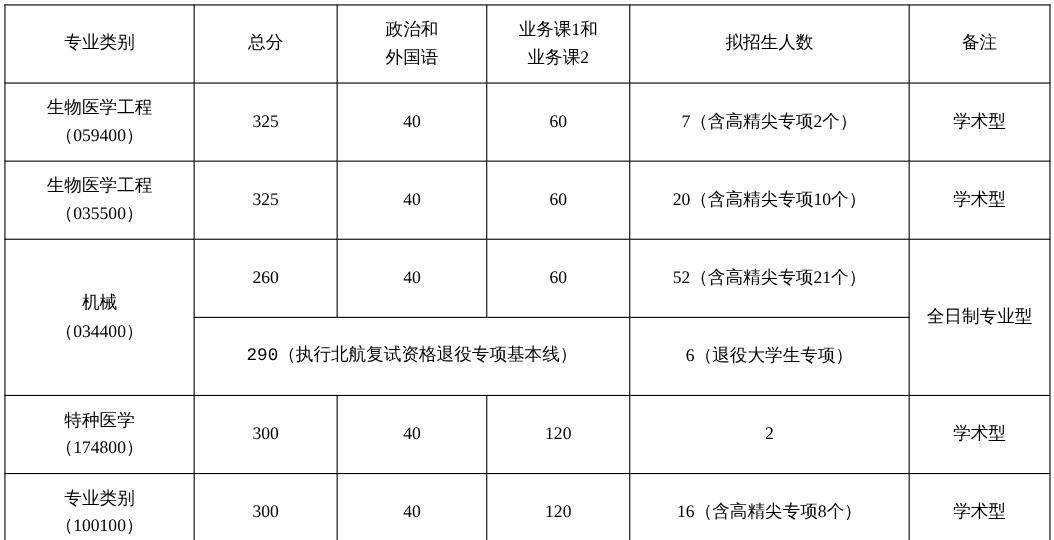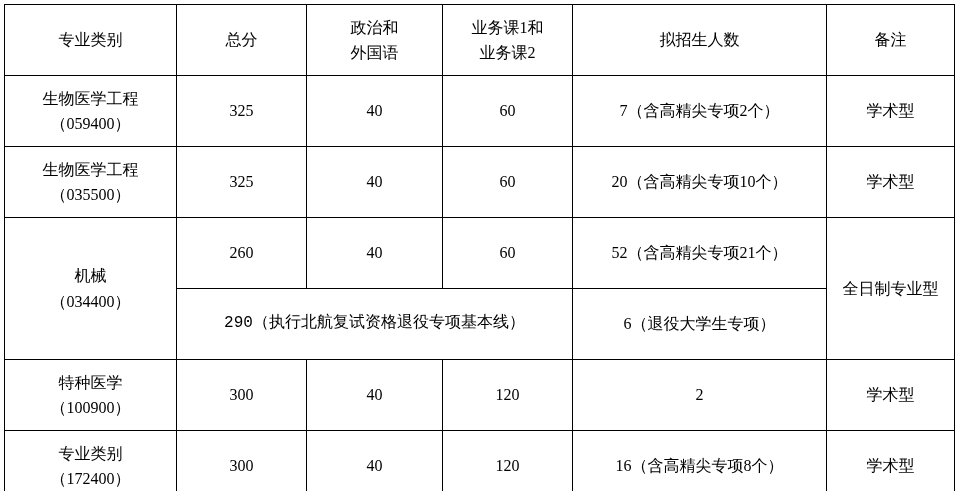--- a/index.html
+++ b/index.html
@@ -126,33 +126,33 @@
         <td rowspan="2">全日制专业型</td>
       </tr>
       <tr>
         <td class="span-wide" colspan="3">290（执行北航复试资格退役专项基本线）</td>
         <td>6（退役大学生专项）</td>
       </tr>
 
       <tr>
         <td class="two-line">
           <span class="line1">特种医学</span>
-          <span class="line2">（100900）</span>
+          <span class="line2">（174800）</span>
         </td>
         <td>300</td>
         <td>40</td>
         <td>120</td>
         <td>2</td>
         <td>学术型</td>
       </tr>
 
       <tr>
         <td class="two-line">
           <span class="line1">专业类别</span>
-          <span class="line2">（172400）</span>
+          <span class="line2">（100100）</span>
         </td>
         <td>300</td>
         <td>40</td>
         <td>120</td>
         <td>16（含高精尖专项8个）</td>
         <td>学术型</td>
       </tr>
 
     </tbody>
   </table>

